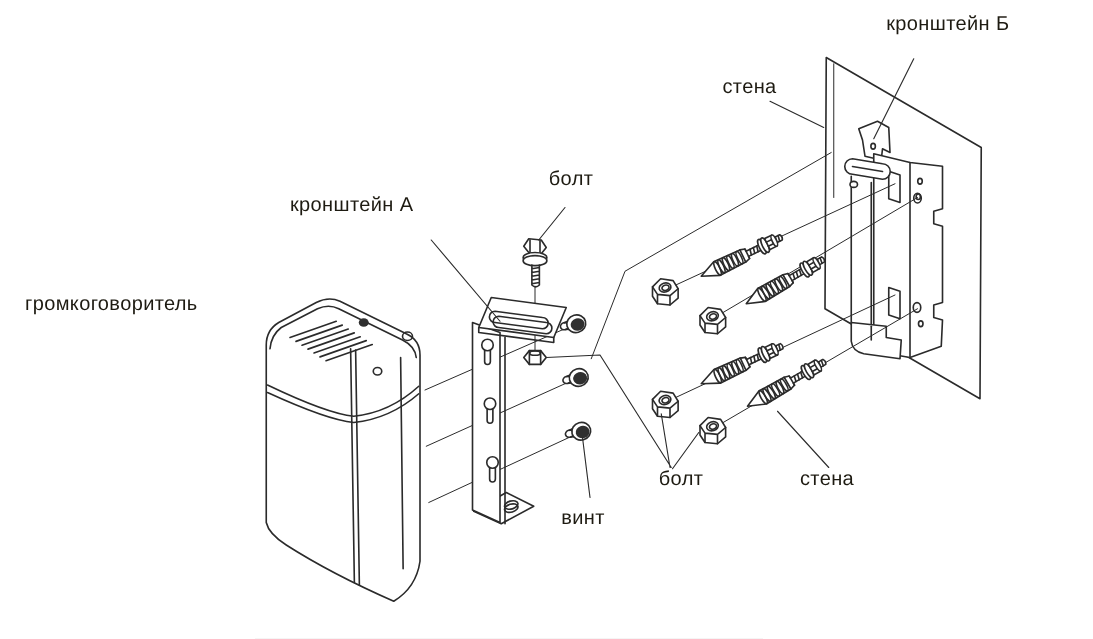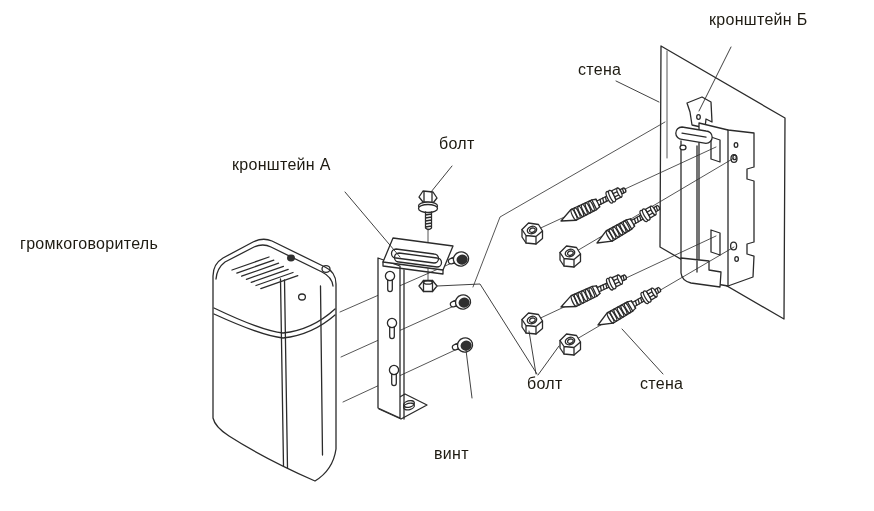--- a/index.html
+++ b/index.html
@@ -189,15 +189,15 @@
     </g>
   </svg>
 
   <div class="lbl" style="left:20px;top:235px;">громкоговоритель</div>
   <div class="lbl" style="left:232px;top:156px;">кронштейн А</div>
   <div class="lbl" style="left:427px;top:135px;margin-left:12px;">болт</div>
   <div class="lbl" style="left:578px;top:61px;">стена</div>
   <div class="lbl" style="left:709px;top:11px;">кронштейн Б</div>
   <div class="lbl" style="left:527px;top:375px;">болт</div>
   <div class="lbl" style="left:640px;top:375px;">стена</div>
-  <div class="lbl" style="left:434px;top:406px;margin-top:39px;">винт</div>
+  <div class="lbl" style="left:449px;top:406px;">винт</div>
 
 </div>
 
 </body></html>

